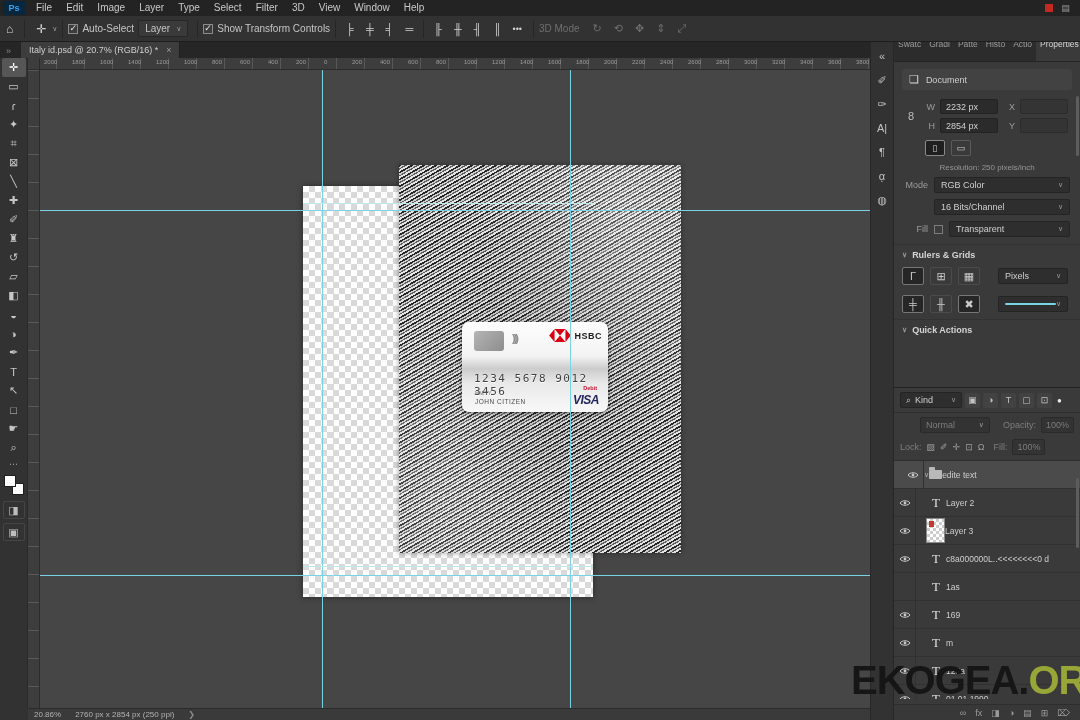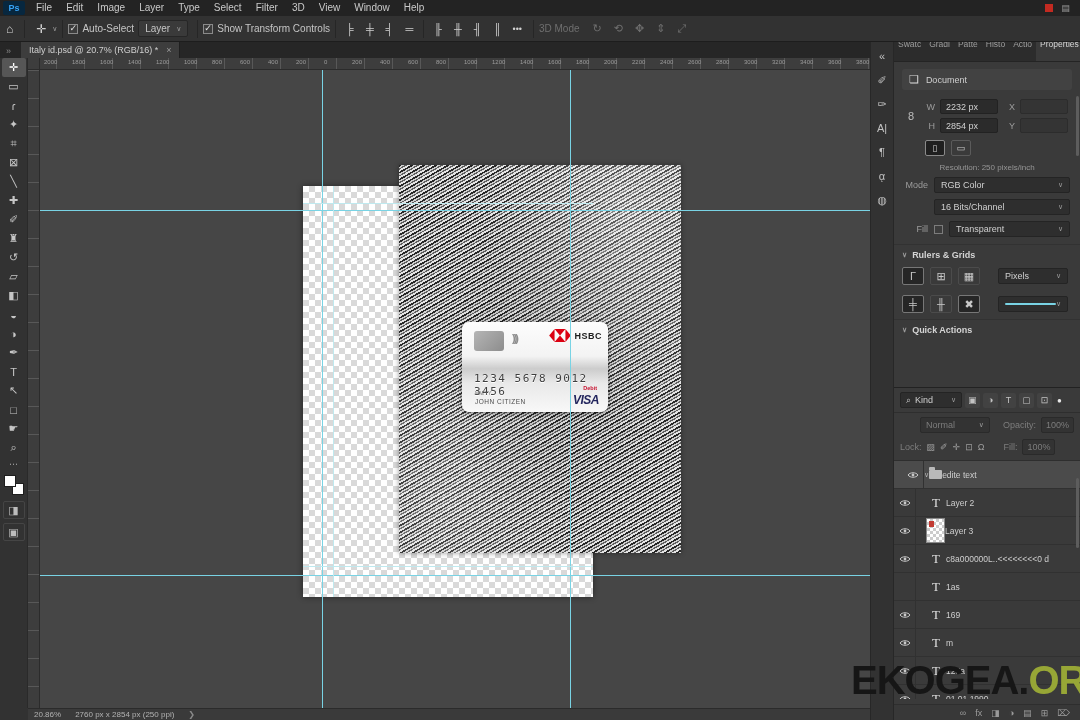--- a/index.html
+++ b/index.html
@@ -524,21 +524,21 @@
     <div class="lp-lock">
       <span>Lock:</span>
       <div style="display:flex;gap:5px;">
 
       <span class="lock-ic">▨</span>
           <span class="lock-ic">✐</span>
           <span class="lock-ic">✛</span>
           <span class="lock-ic">⊡</span>
           <span class="lock-ic">Ω</span>
         </div>
-      <span style="margin-left:14px;">Fill:</span>
+      <span style="margin-left:4px;">Fill:</span>
       <span class="dim-box">
           <span>100%</span>
         </span>
     </div>
 
     <div id="layers-list">
 
     <div class="layer-row sel k-group">
           <span class="eye-col on">
             <svg width="12" height="8" viewBox="0 0 12 8">

